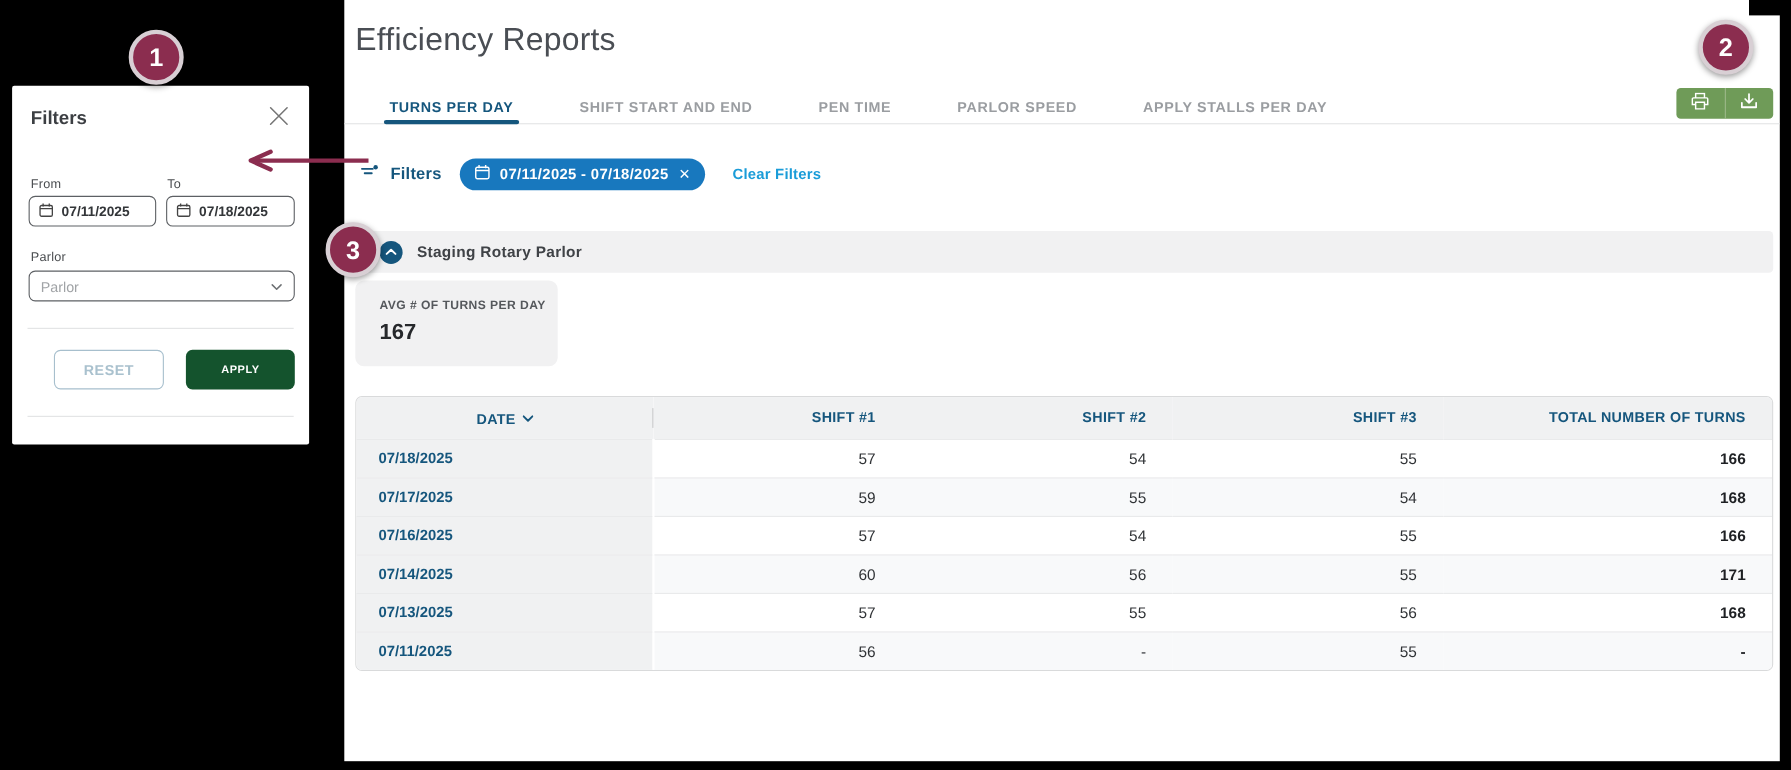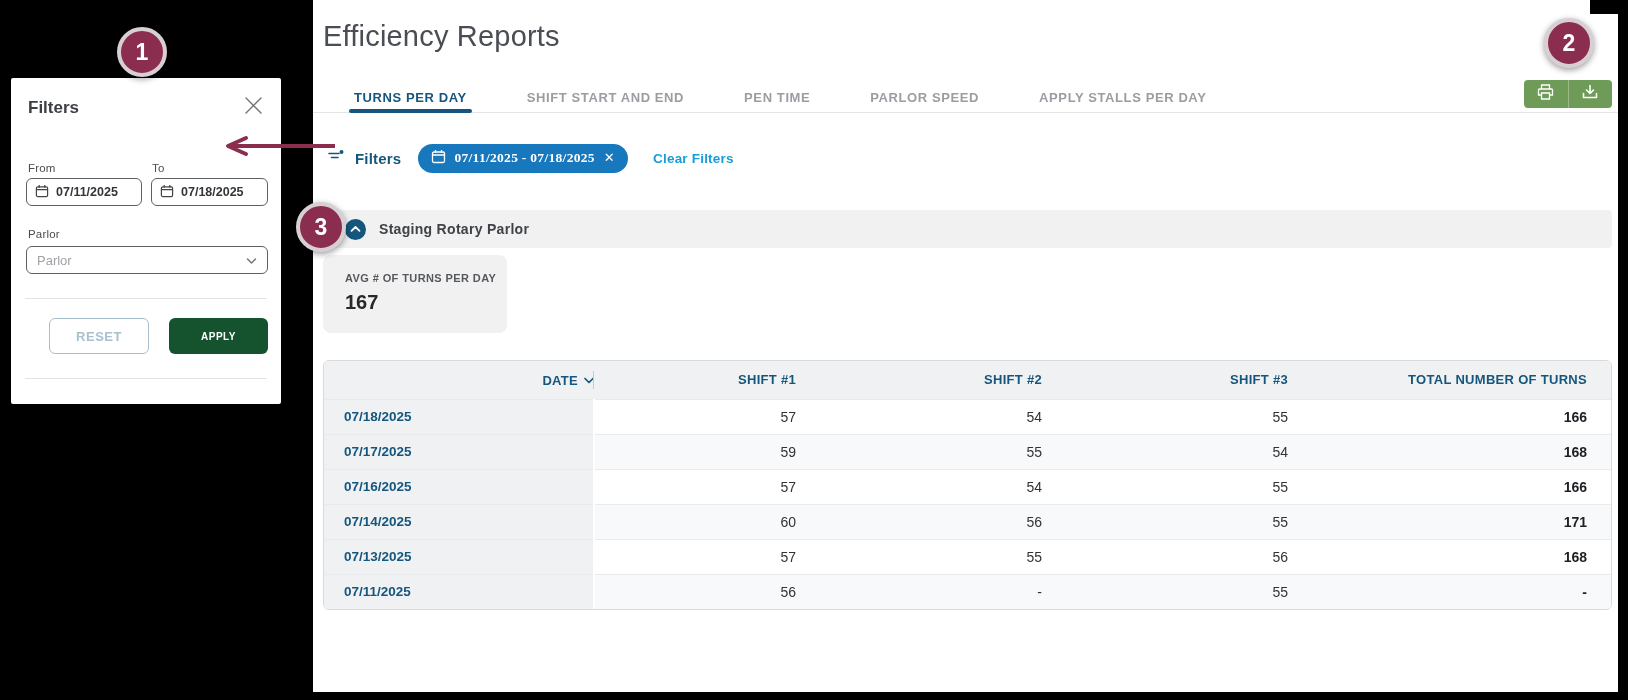--- a/index.html
+++ b/index.html
@@ -18,37 +18,37 @@
   .tab { position:relative; font-size:13px; font-weight:700; letter-spacing:0.6px; color:#9a9da1; height:100%; display:flex; align-items:center; cursor:pointer; white-space:nowrap; }
   .tab.active { color:#15567d; }
   .tab.active::after { content:""; position:absolute; left:-5px; right:-5px; bottom:-1px; height:4px; background:#15567d; border-radius:2px; }
 
   .export-group { position:absolute; top:80px; right:6px; width:88px; height:28px; background:#6f9b58; border-radius:4px; display:flex; }
   .export-btn { flex:1; display:flex; align-items:center; justify-content:center; cursor:pointer; }
   .export-btn + .export-btn { border-left:1px solid #9db88a; }
 
   .filter-bar { position:absolute; left:14px; top:143px; height:30px; display:flex; align-items:center; }
   .filter-bar .flabel { font-size:15px; font-weight:700; color:#15567d; margin-left:10px; letter-spacing:0.2px; }
-  .chip { margin-left:17px; height:29px; background:#1878be; border-radius:15px; color:#fff; display:flex; align-items:center; padding:0 13px; font-size:13.5px; font-weight:700; letter-spacing:0.3px; cursor:pointer;font-family:Liberation Serif, serif; }
+  .chip { margin-left:17px; height:29px; background:#1878be; border-radius:15px; color:#fff; display:flex; align-items:center; padding:0 13px; font-size:13.5px; font-weight:700; letter-spacing:0.3px; cursor:pointer; }
   .chip .chip-text { margin:0 9px 0 8px; }
   .chip .chip-x { font-size:13px; font-weight:400; cursor:pointer; }
   .clear-filters { margin-left:25px; font-size:13.5px; font-weight:700; color:#1a9cd8; letter-spacing:0.2px; cursor:pointer; }
 
   .section-bar { position:absolute; left:10px; top:210px; width:1289px; height:38px; background:#f1f1f2; border-radius:4px; display:flex; align-items:center; padding-left:22px; }
   .collapse-circle { width:21px; height:21px; border-radius:50%; background:#15567d; display:flex; align-items:center; justify-content:center; cursor:pointer; }
   .section-title { margin-left:13px; font-size:14px; font-weight:700; color:#3f4246; letter-spacing:0.3px; }
 
   .summary-card { position:absolute; left:10px; top:255px; width:184px; height:78px; background:#f1f1f2; border-radius:8px; padding:17px 0 0 22px; }
   .summary-label { font-size:11px; font-weight:700; color:#55585c; letter-spacing:0.4px; }
   .summary-value { font-size:20px; font-weight:700; color:#26282b; margin-top:7px; }
 
   .data-table { position:absolute; left:10px; top:360px; width:1289px; border:1px solid #d9dadb; border-radius:6px; overflow:hidden; }
   table { width:100%; border-collapse:collapse; table-layout:fixed; }
   thead th { height:38px; background:#f0f1f2; font-size:13px; font-weight:700; color:#15567d; letter-spacing:0.3px; white-space:nowrap; }
-  th.c-date { text-align:right; position:relative; }
+  th.c-date { text-align:center; position:relative; }
   th.c-date::after { content:""; position:absolute; right:0; top:10px; height:18px; width:1px; background:#c8c9ca; }
   th.c-num, td.c-num { text-align:right; padding-right:24px; }
   tbody td { height:35px; border-top:1px solid #e9eaeb; font-size:14px; color:#303336;padding-left:44px; }
   tbody tr:nth-child(even) { background:#f8f9fa; }
   td.c-date { background:#f0f1f2; border-right:2px solid #fff; padding-left:20px; font-size:13.5px; font-weight:700; color:#15567d; cursor:pointer; }
   td.c-total { font-weight:700; color:#1e2023; }
   .sort-chev { margin-left:6px; vertical-align:1px; }
 
   
   .filters-card { position:absolute; left:11px; top:78px; width:270px; height:326px; background:#fff; border-radius:2px; box-shadow:0 2px 12px rgba(0,0,0,0.45); z-index:10; }

